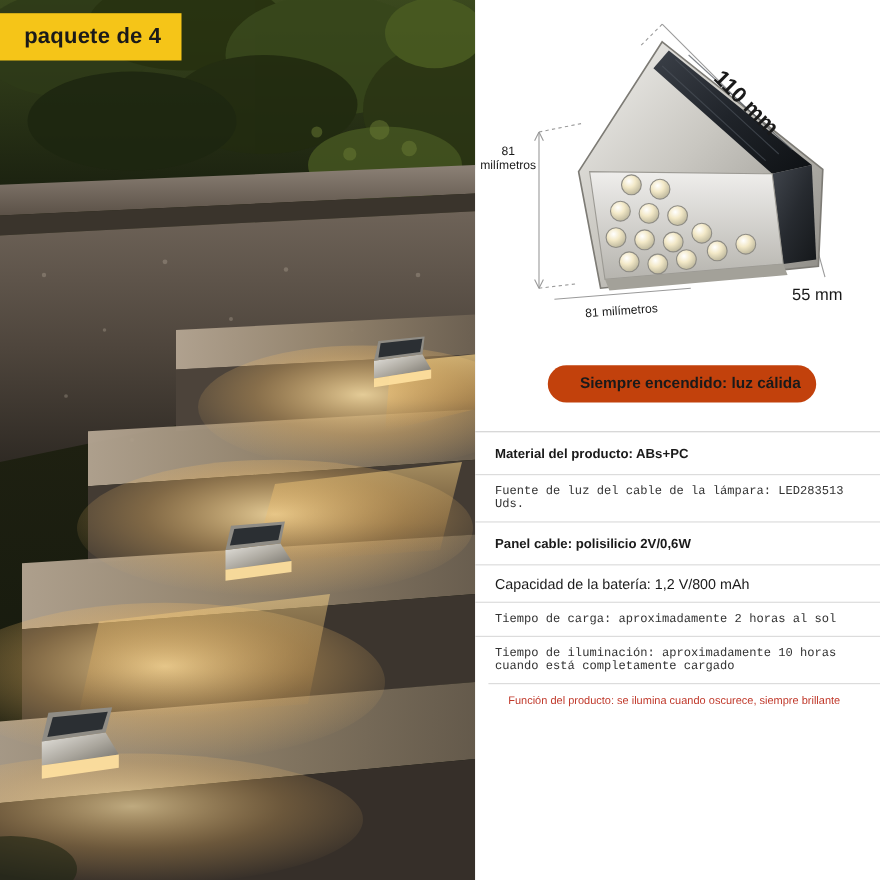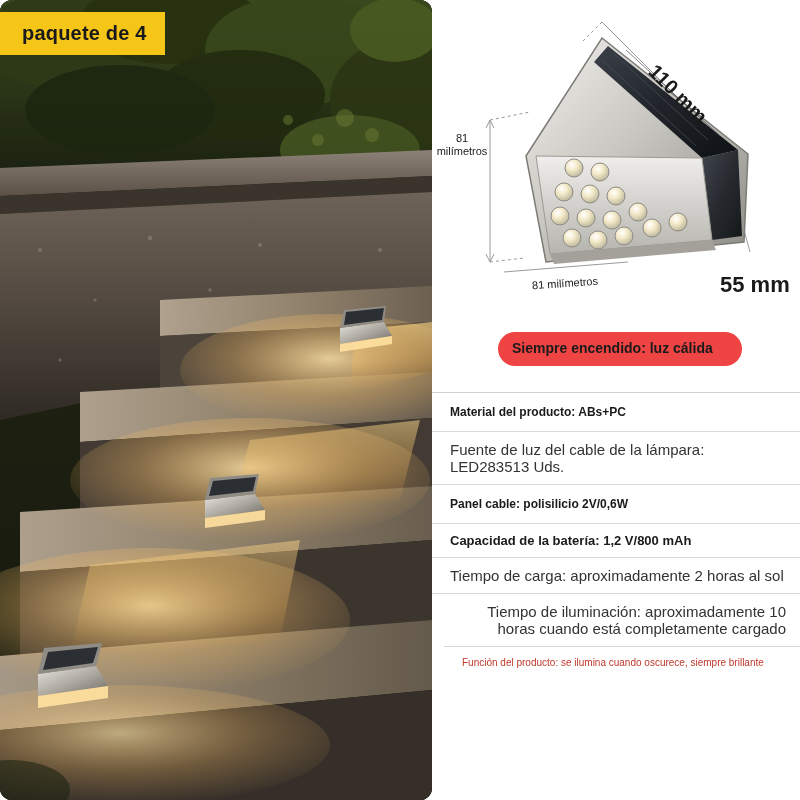--- a/index.html
+++ b/index.html
@@ -24,21 +24,20 @@
 
   
   .photo {
     position: absolute;
     left: 0;
     top: 0;
     width: 432px;
     height: 800px;
     overflow: hidden;
     background: #1a1410;
-    border-radius: 12px;
   }
   .photo svg { display: block; }
 
   
   .pack-badge {
     position: absolute;
     left: 0;
     top: 12px;
     background: #f5c518;
     color: #1a1a1a;
@@ -89,41 +88,41 @@
     left: 228px;
     top: 60px;
     font-size: 20px;
     font-weight: bold;
     transform: rotate(45deg);
     transform-origin: left top;
     white-space: nowrap;
   }
   .dim-55 {
     left: 288px;
-    top: 272px;
-    font-size: 22px;
-    font-weight: bold;
+    top: 260px;
+    font-size: 15px;
+    font-weight: normal;
   }
 
   
   .pill-wrap {
     position: relative;
     width: 368px;
     height: 62px;
   }
   .pill {
     position: absolute;
     left: 66px;
     top: 2px;
     width: 244px;
     box-sizing: border-box;
-    background: #ef4444;
+    background: #c2410c;
     border-radius: 26px;
     padding: 8px 14px;
-    text-align: left;
+    text-align: right;
     color: #1a1a1a;
     font-size: 14px;
     font-weight: bold;
     line-height: 1.25;
   }
 
   
   .specs {
     position: absolute;
     left: 0;
@@ -141,28 +140,29 @@
   }
   .spec-row:first-child { border-top: 1px solid #cfcfcf; }
   .spec-row.big {
     font-size: 12px;
     font-weight: bold;
     padding-top: 12px;
     padding-bottom: 12px;
   }
   .spec-row.mid {
     font-size: 13px;
-    font-weight: bold;
+    font-weight: normal;
   }
   .spec-row.small {
-    font-size: 15px;
+    font-size: 11px;
     color: #333333;
+    font-family: Liberation Mono, monospace;
   }
   .spec-row.center {
-    text-align: right;
+    text-align: left;
   }
   .spec-row.warn {
     color: #c0392b;
     font-size: 10px;
     text-align: left;
     line-height: 1.35;
     margin-left: 12px;
   }
 </style>
 </head>

